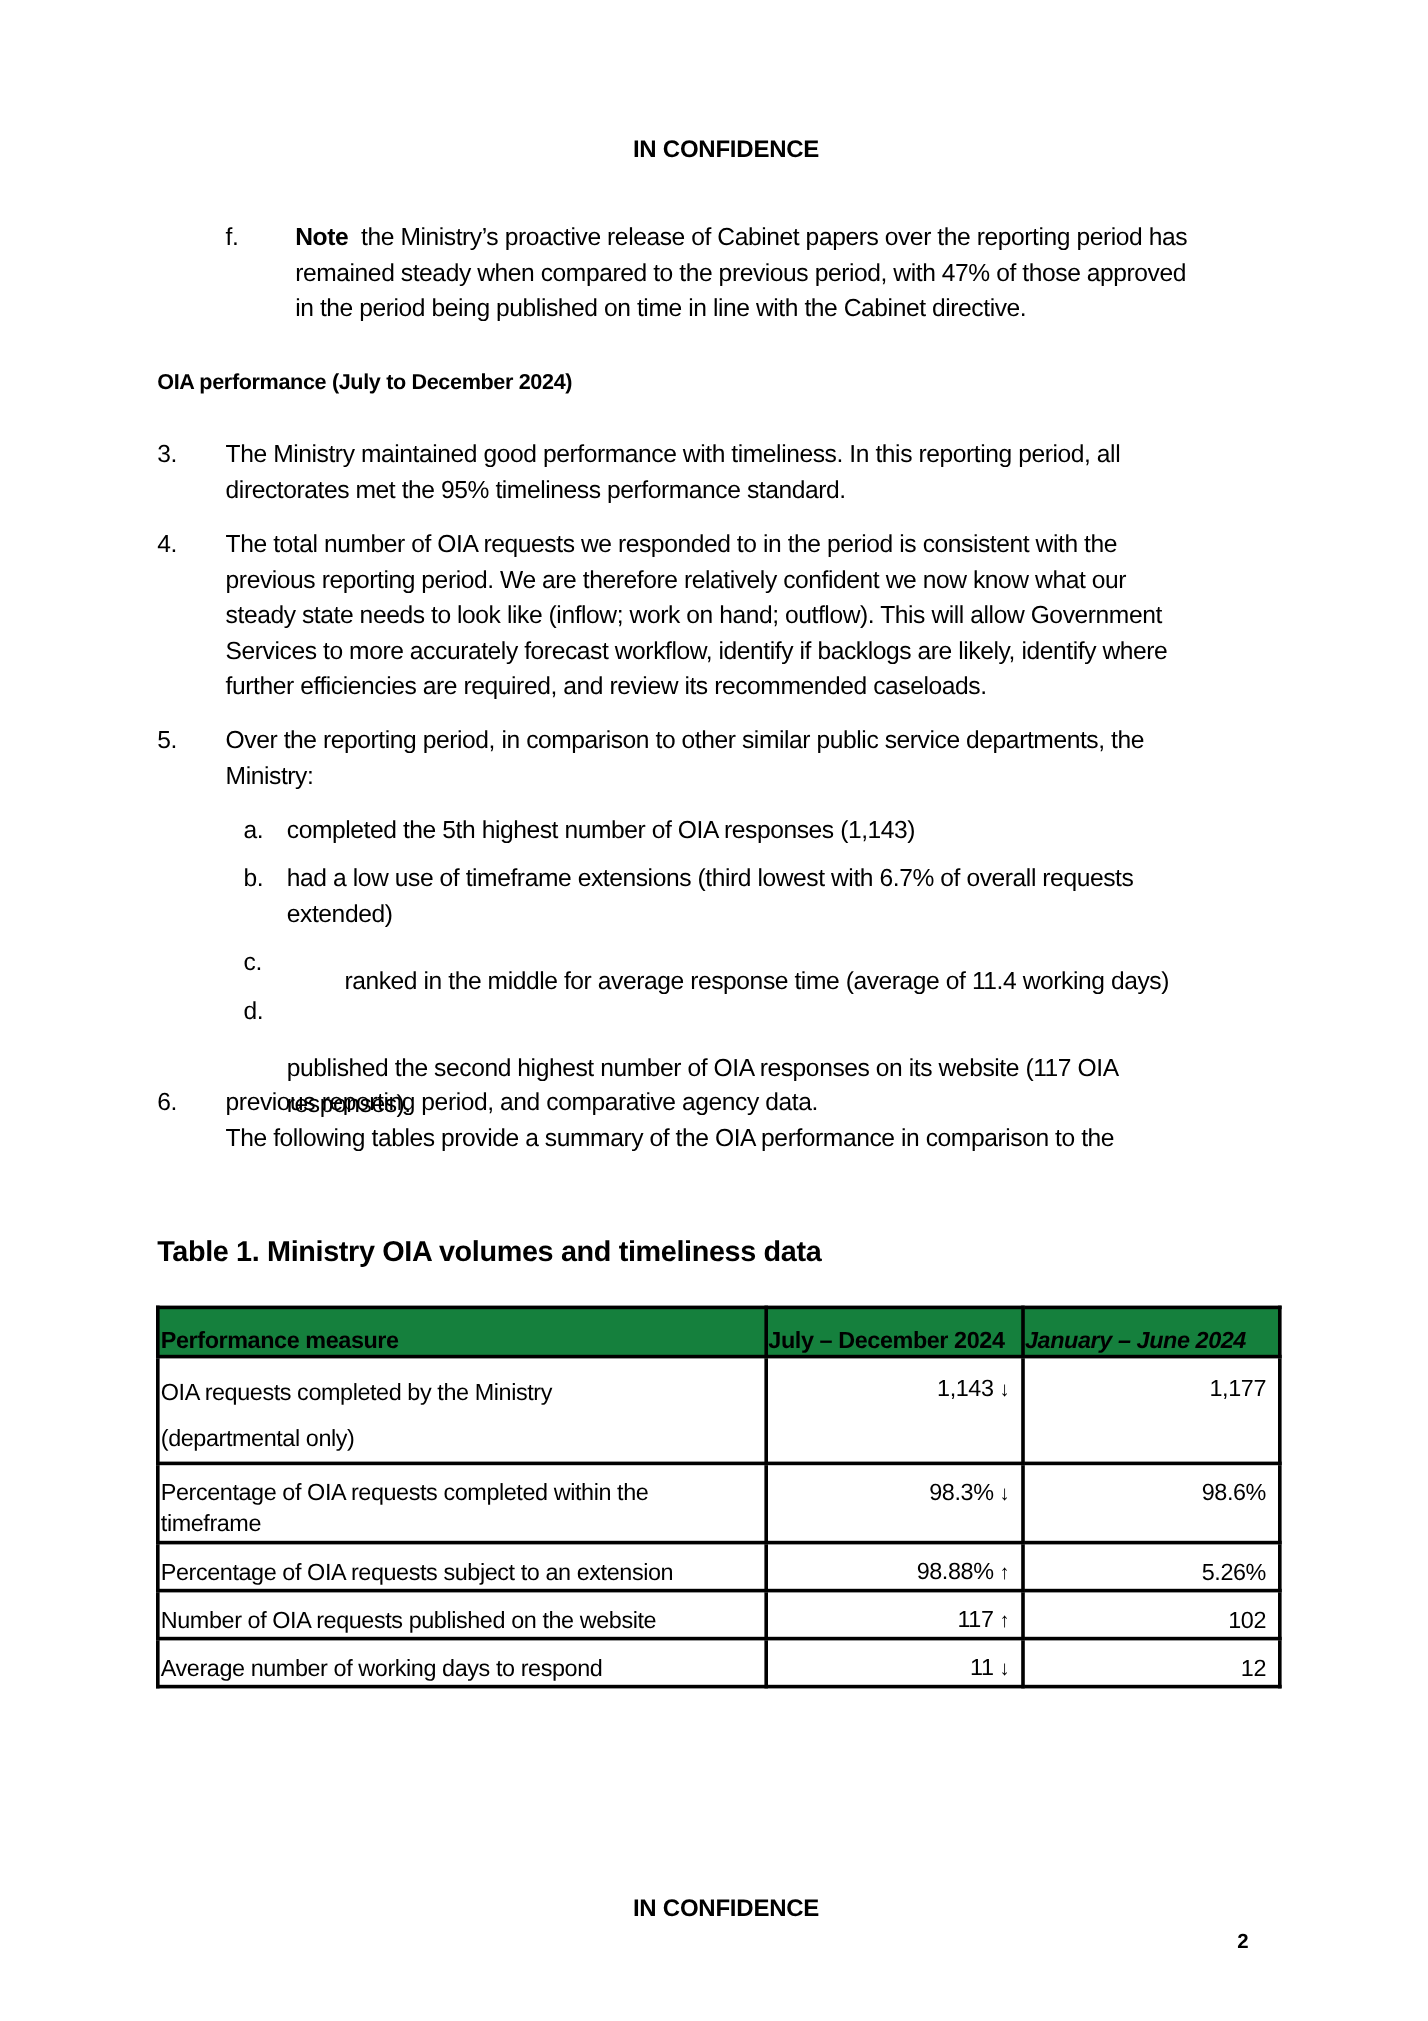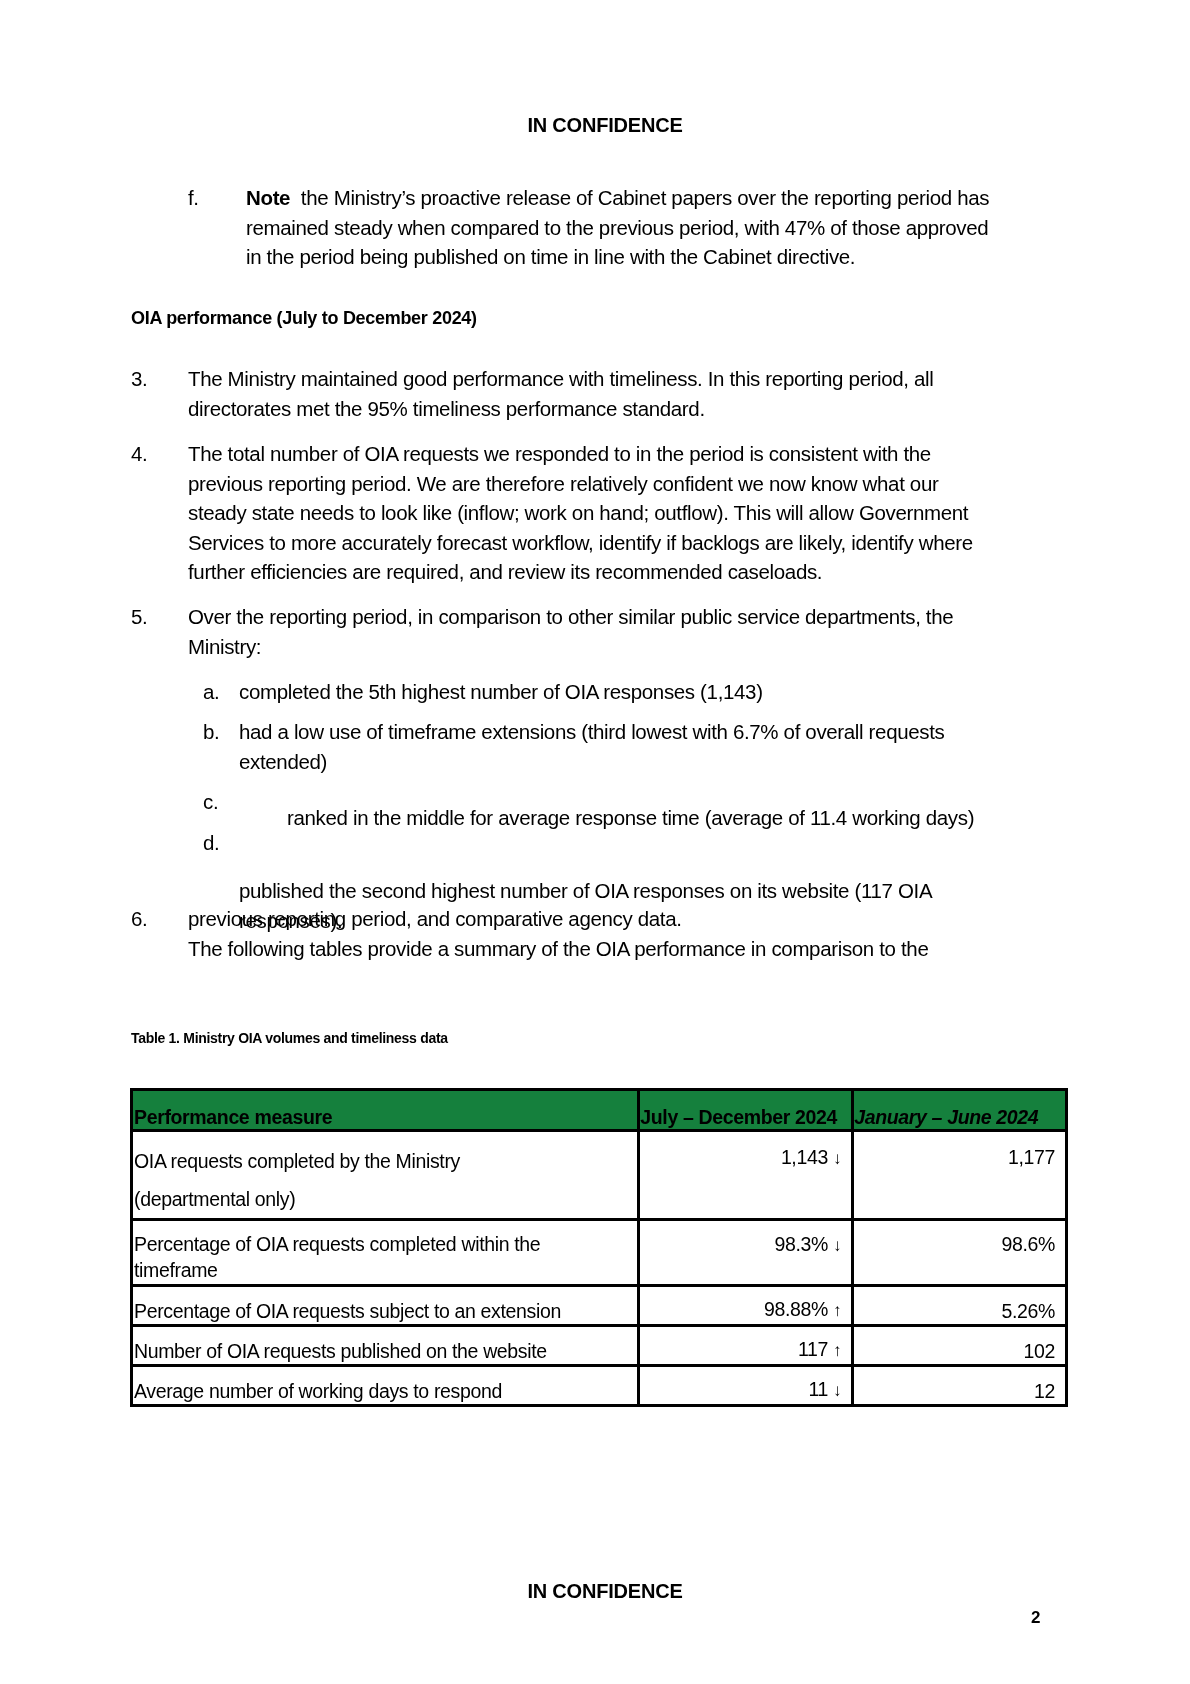--- a/index.html
+++ b/index.html
@@ -2,21 +2,21 @@
 <html><head>
 <meta charset="utf-8">
 <style>
   html, body { margin: 0; padding: 0; background: #ffffff; }
   body { width: 1190px; height: 1684px; position: relative; overflow: hidden;
          font-family: "Liberation Sans", "DejaVu Sans", sans-serif; color: #000; }
   .abs { position: absolute; }
   .classification { left: 0; width: 1210px; text-align: center; font-weight: bold; font-size: 20px; letter-spacing: -0.2px; }
   .p { font-size: 20.5px; line-height: 29.5px; letter-spacing: -0.35px; }
   .heading { font-weight: bold; font-size: 18px; letter-spacing: -0.3px; }
-  .table-title { font-weight: bold; font-size: 14px; letter-spacing: -0.3px; }
+  .table-title { font-weight: bold; font-size: 24px; letter-spacing: -0.3px; }
   table.perf { position: absolute; left: 130px; top: 1088px; border-collapse: collapse; width: 938px; }
   table.perf th, table.perf td { border: 3px solid #000; padding: 0 10px 0 1px; font-size: 19.5px; letter-spacing: -0.35px; vertical-align: top; }
   table.perf th { background: #15803d; font-weight: bold; text-align: left; height: 38px; vertical-align: bottom; padding-bottom: 0; line-height: 24px; }
   table.perf th.c2 { padding-left: 0; padding-right: 0; white-space: nowrap; }
   table.perf th.c3 { padding-left: 0; padding-right: 0; white-space: nowrap; font-style: italic; }
   table.perf td.num-cell { text-align: right; padding-right: 10px; }
   table.perf td { line-height: 26px; }
   .arrow { font-size: 17px; }
   .pageno { font-weight: bold; font-size: 17px; }
 </style>

